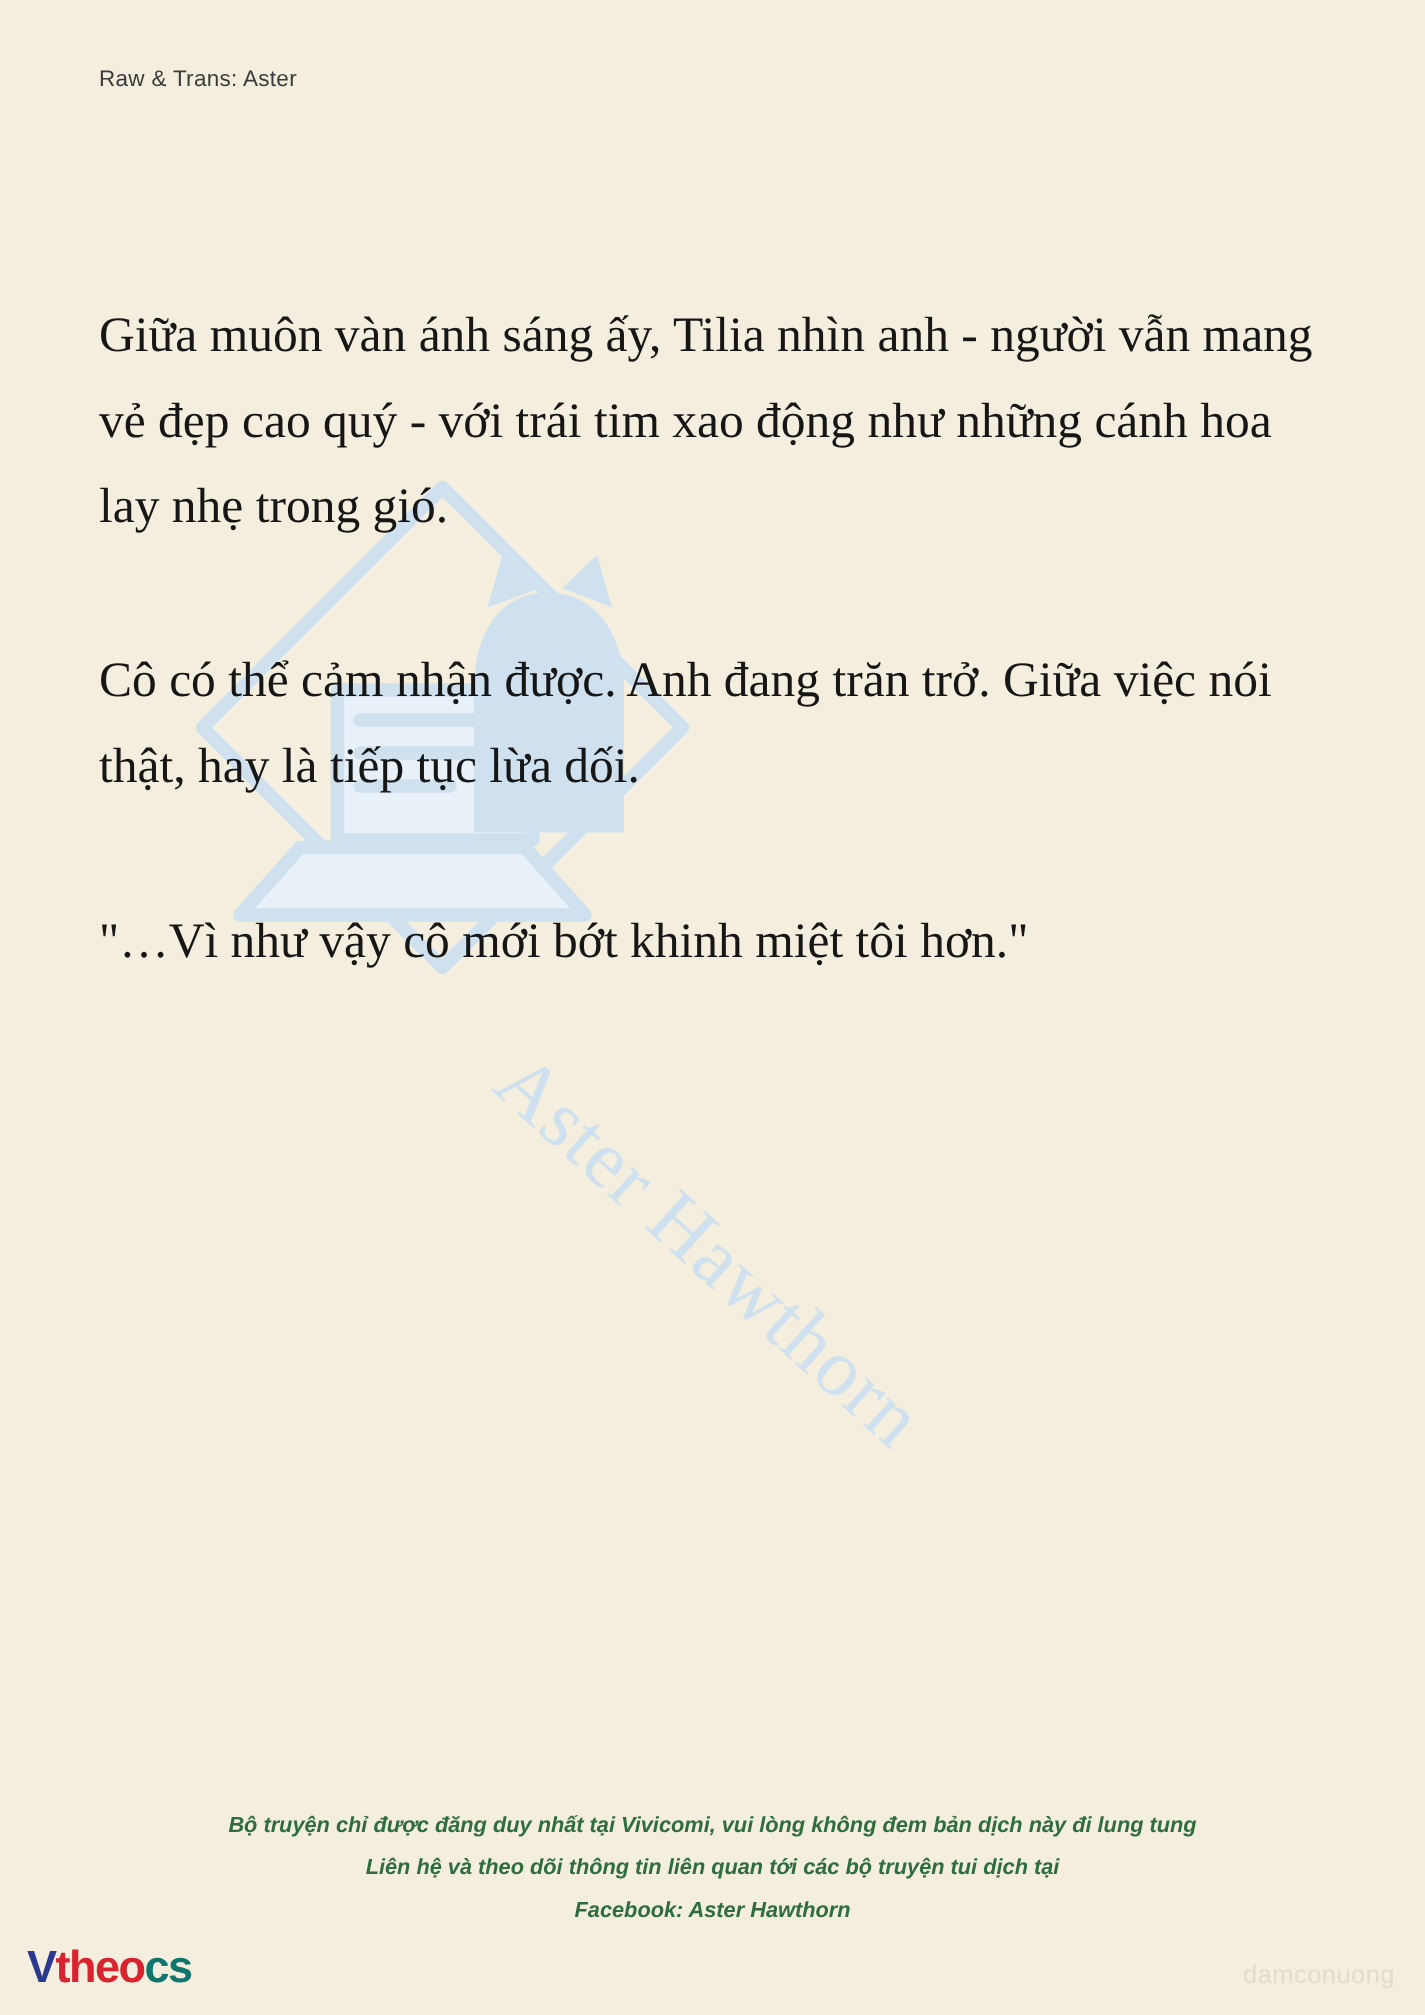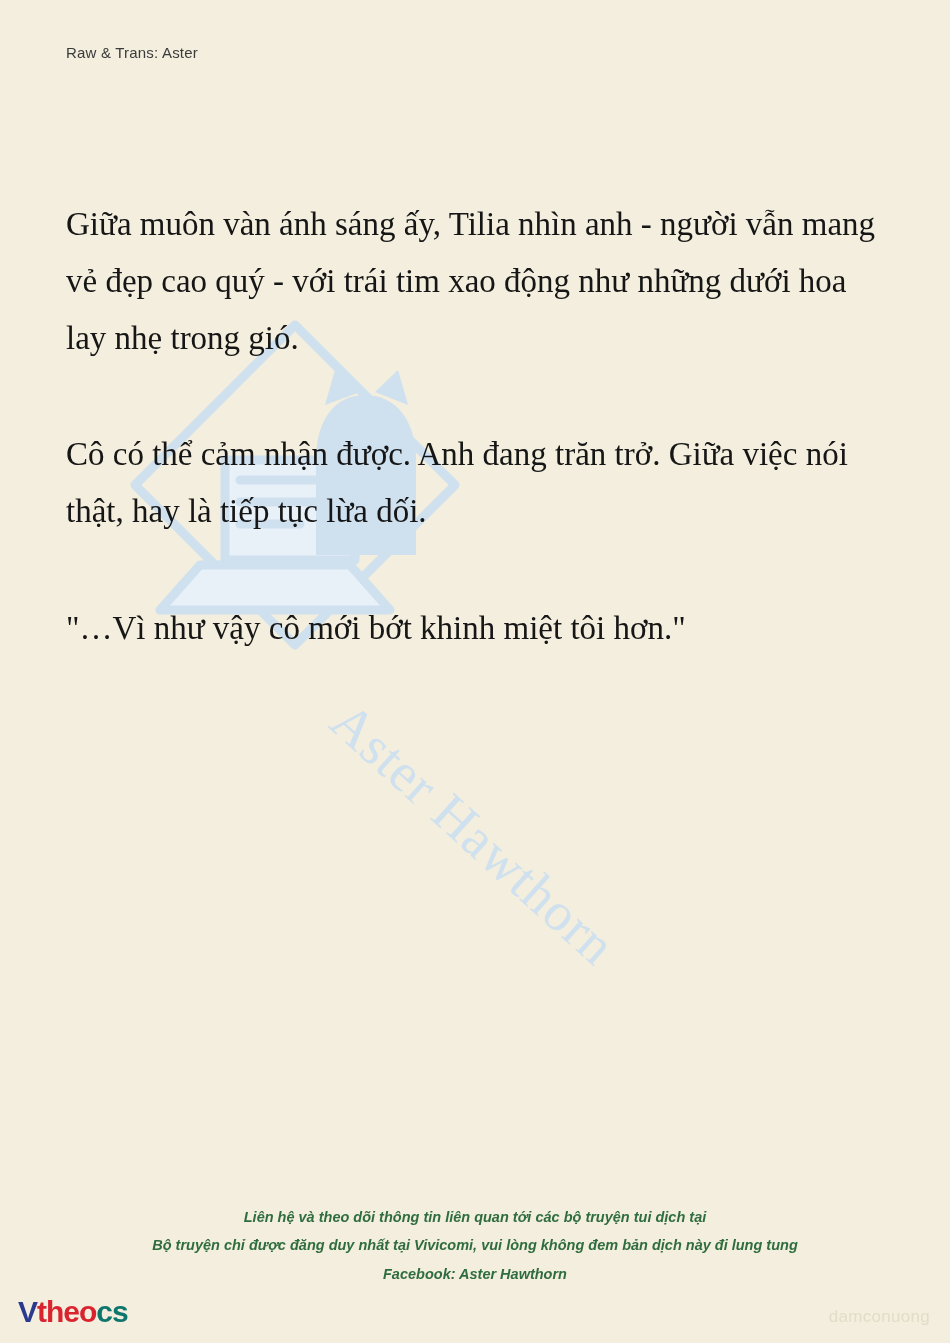--- a/index.html
+++ b/index.html
@@ -140,28 +140,28 @@
 
         <path d="M196 150 C196 110 215 85 245 85 C275 85 296 110 296 150 L296 245 L196 245 Z" fill="#cfe0ef" stroke="none"></path>
         <path d="M205 95 L215 60 L240 82" fill="#cfe0ef" stroke="none"></path>
         <path d="M288 95 L278 60 L255 82" fill="#cfe0ef" stroke="none"></path>
       </g>
     </svg>
     <div class="wm-text">Aster Hawthorn</div>
   </div>
 
   <div class="content">
-    <p class="para">Giữa muôn vàn ánh sáng ấy, Tilia nhìn anh - người vẫn mang vẻ đẹp cao quý - với trái tim xao động như những dưới hoa lay nhẹ trong gió.</p>
+    <p class="para">Giữa muôn vàn ánh sáng ấy, Tilia nhìn anh - người vẫn mang vẻ đẹp cao quý - với trái tim xao động như những cánh hoa lay nhẹ trong gió.</p>
     <p class="para">Cô có thể cảm nhận được. Anh đang trăn trở. Giữa việc nói thật, hay là tiếp tục lừa dối.</p>
     <p class="para">"…Vì như vậy cô mới bớt khinh miệt tôi hơn."</p>
   </div>
 
   <div class="footer-note">
+    <div>Bộ truyện chỉ được đăng duy nhất tại Vivicomi, vui lòng không đem bản dịch này đi lung tung</div>
     <div>Liên hệ và theo dõi thông tin liên quan tới các bộ truyện tui dịch tại</div>
-    <div>Bộ truyện chỉ được đăng duy nhất tại Vivicomi, vui lòng không đem bản dịch này đi lung tung</div>
     <div>Facebook: Aster Hawthorn</div>
   </div>
 
   <div class="bottombar">
     <div class="logo">
       <span class="logo-text" style="color:#2b3a8f">V</span><span class="logo-text" style="color:#d9232e">theo</span><span class="logo-text" style="color:#0f766e">cs</span>
     </div>
     <div class="brand-right">damconuong</div>
   </div>
 

